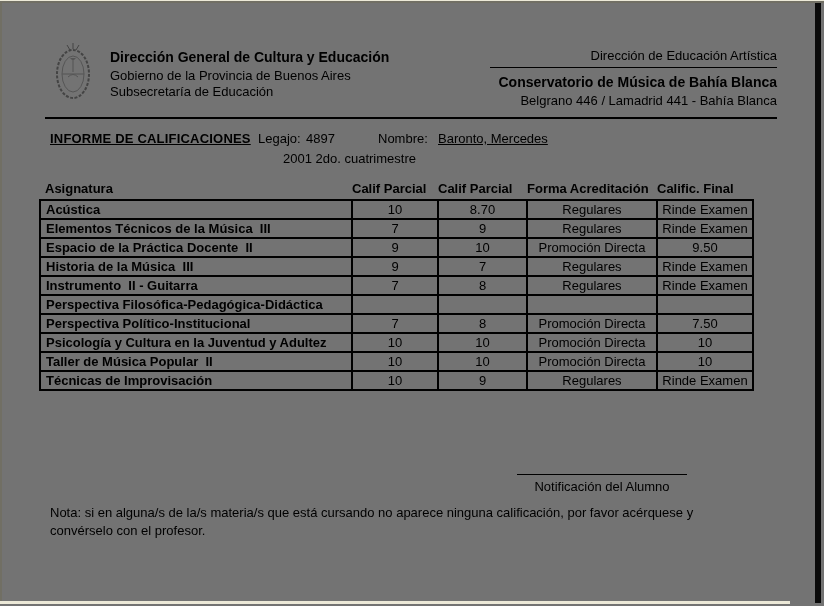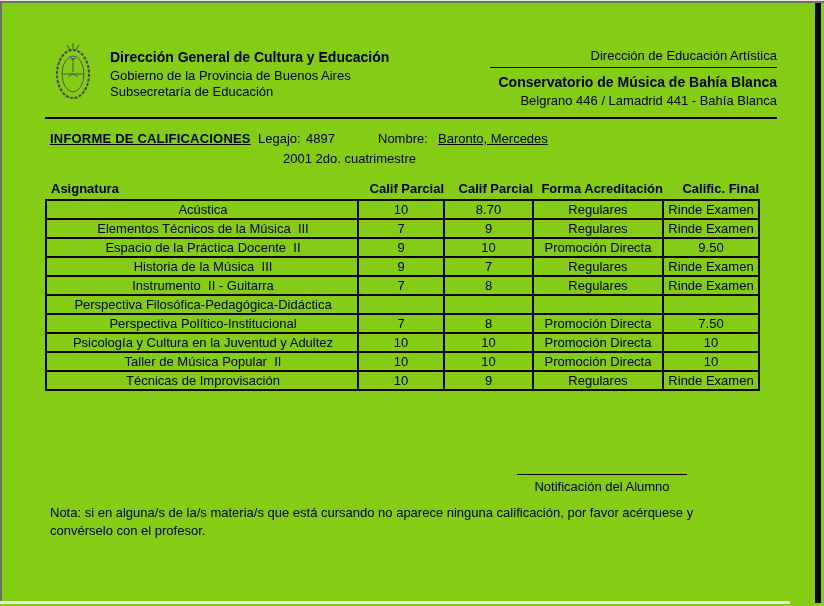--- a/index.html
+++ b/index.html
@@ -1,17 +1,17 @@
 <!DOCTYPE html>
 <html><head>
 <meta charset="utf-8">
 <style>
   html,body{margin:0;padding:0;background:#fff;}
   #screen{
-    position:relative;width:824px;height:606px;background:#84cc16;
+    position:relative;width:824px;height:606px;background:#737373;
     font-family:"Liberation Sans",sans-serif;color:#000;overflow:hidden;
   }
   
   .frame-top-light{position:absolute;left:0;top:0;width:824px;height:1px;background:#ece9d8;}
   .frame-top-dark{position:absolute;left:0;top:1px;width:824px;height:2px;background:#716f64;}
   .frame-left-dark{position:absolute;left:0;top:1px;width:2px;height:603px;background:#716f64;}
   .frame-right-black{position:absolute;left:815px;top:3px;width:6px;height:600px;background:#0a0a0a;}
   .frame-bottom-beige{position:absolute;left:0;top:601px;width:790px;height:3px;background:#ece9d8;}
 
   .abs{position:absolute;}
@@ -20,25 +20,25 @@
   .hdr-title{font-size:14px;font-weight:bold;}
   .hdr-line{font-size:13px;}
   .right-block{text-align:right;}
   .rule{background:#000;}
 
   
   .info-bold{font-size:13px;font-weight:bold;text-decoration:underline;letter-spacing:0.2px;}
   .info-label,.info-value{font-size:13px;}
 
   
-  table.grades{position:absolute;left:45px;top:181px;border-collapse:collapse;table-layout:fixed;}
-  table.grades th{border:none;font-weight:bold;font-size:13px;padding:0 0 3px 0;height:15px;text-align:right;white-space:nowrap;}
+  table.grades{position:absolute;left:39px;top:181px;border-collapse:collapse;table-layout:fixed;}
+  table.grades th{border:none;font-weight:bold;font-size:13px;padding:0 0 3px 0;height:15px;text-align:left;white-space:nowrap;}
   table.grades th.col0{text-align:left;padding-left:5px;}
   table.grades td{border:2px solid #000;font-size:13px;height:17px;line-height:17px;padding:0 3px;text-align:center;overflow:hidden;white-space:nowrap;}
-  table.grades td.col0{text-align:center;padding-left:5px;white-space:pre;}
+  table.grades td.col0{text-align:left;padding-left:5px;white-space:pre;font-weight:bold;}
   col.c0{width:312px;} col.c1{width:86px;} col.c2{width:89px;} col.c3{width:130px;} col.c4{width:96px;}
 
   
   .sig-line{position:absolute;left:517px;top:474px;width:170px;height:0;border-top:1px solid #000;}
   .sig-label{position:absolute;left:487px;top:479px;width:230px;text-align:center;font-size:13px;}
   .note{position:absolute;left:50px;top:504px;width:692px;font-size:13px;line-height:18px;}
 </style>
 </head>
 <body>
 

